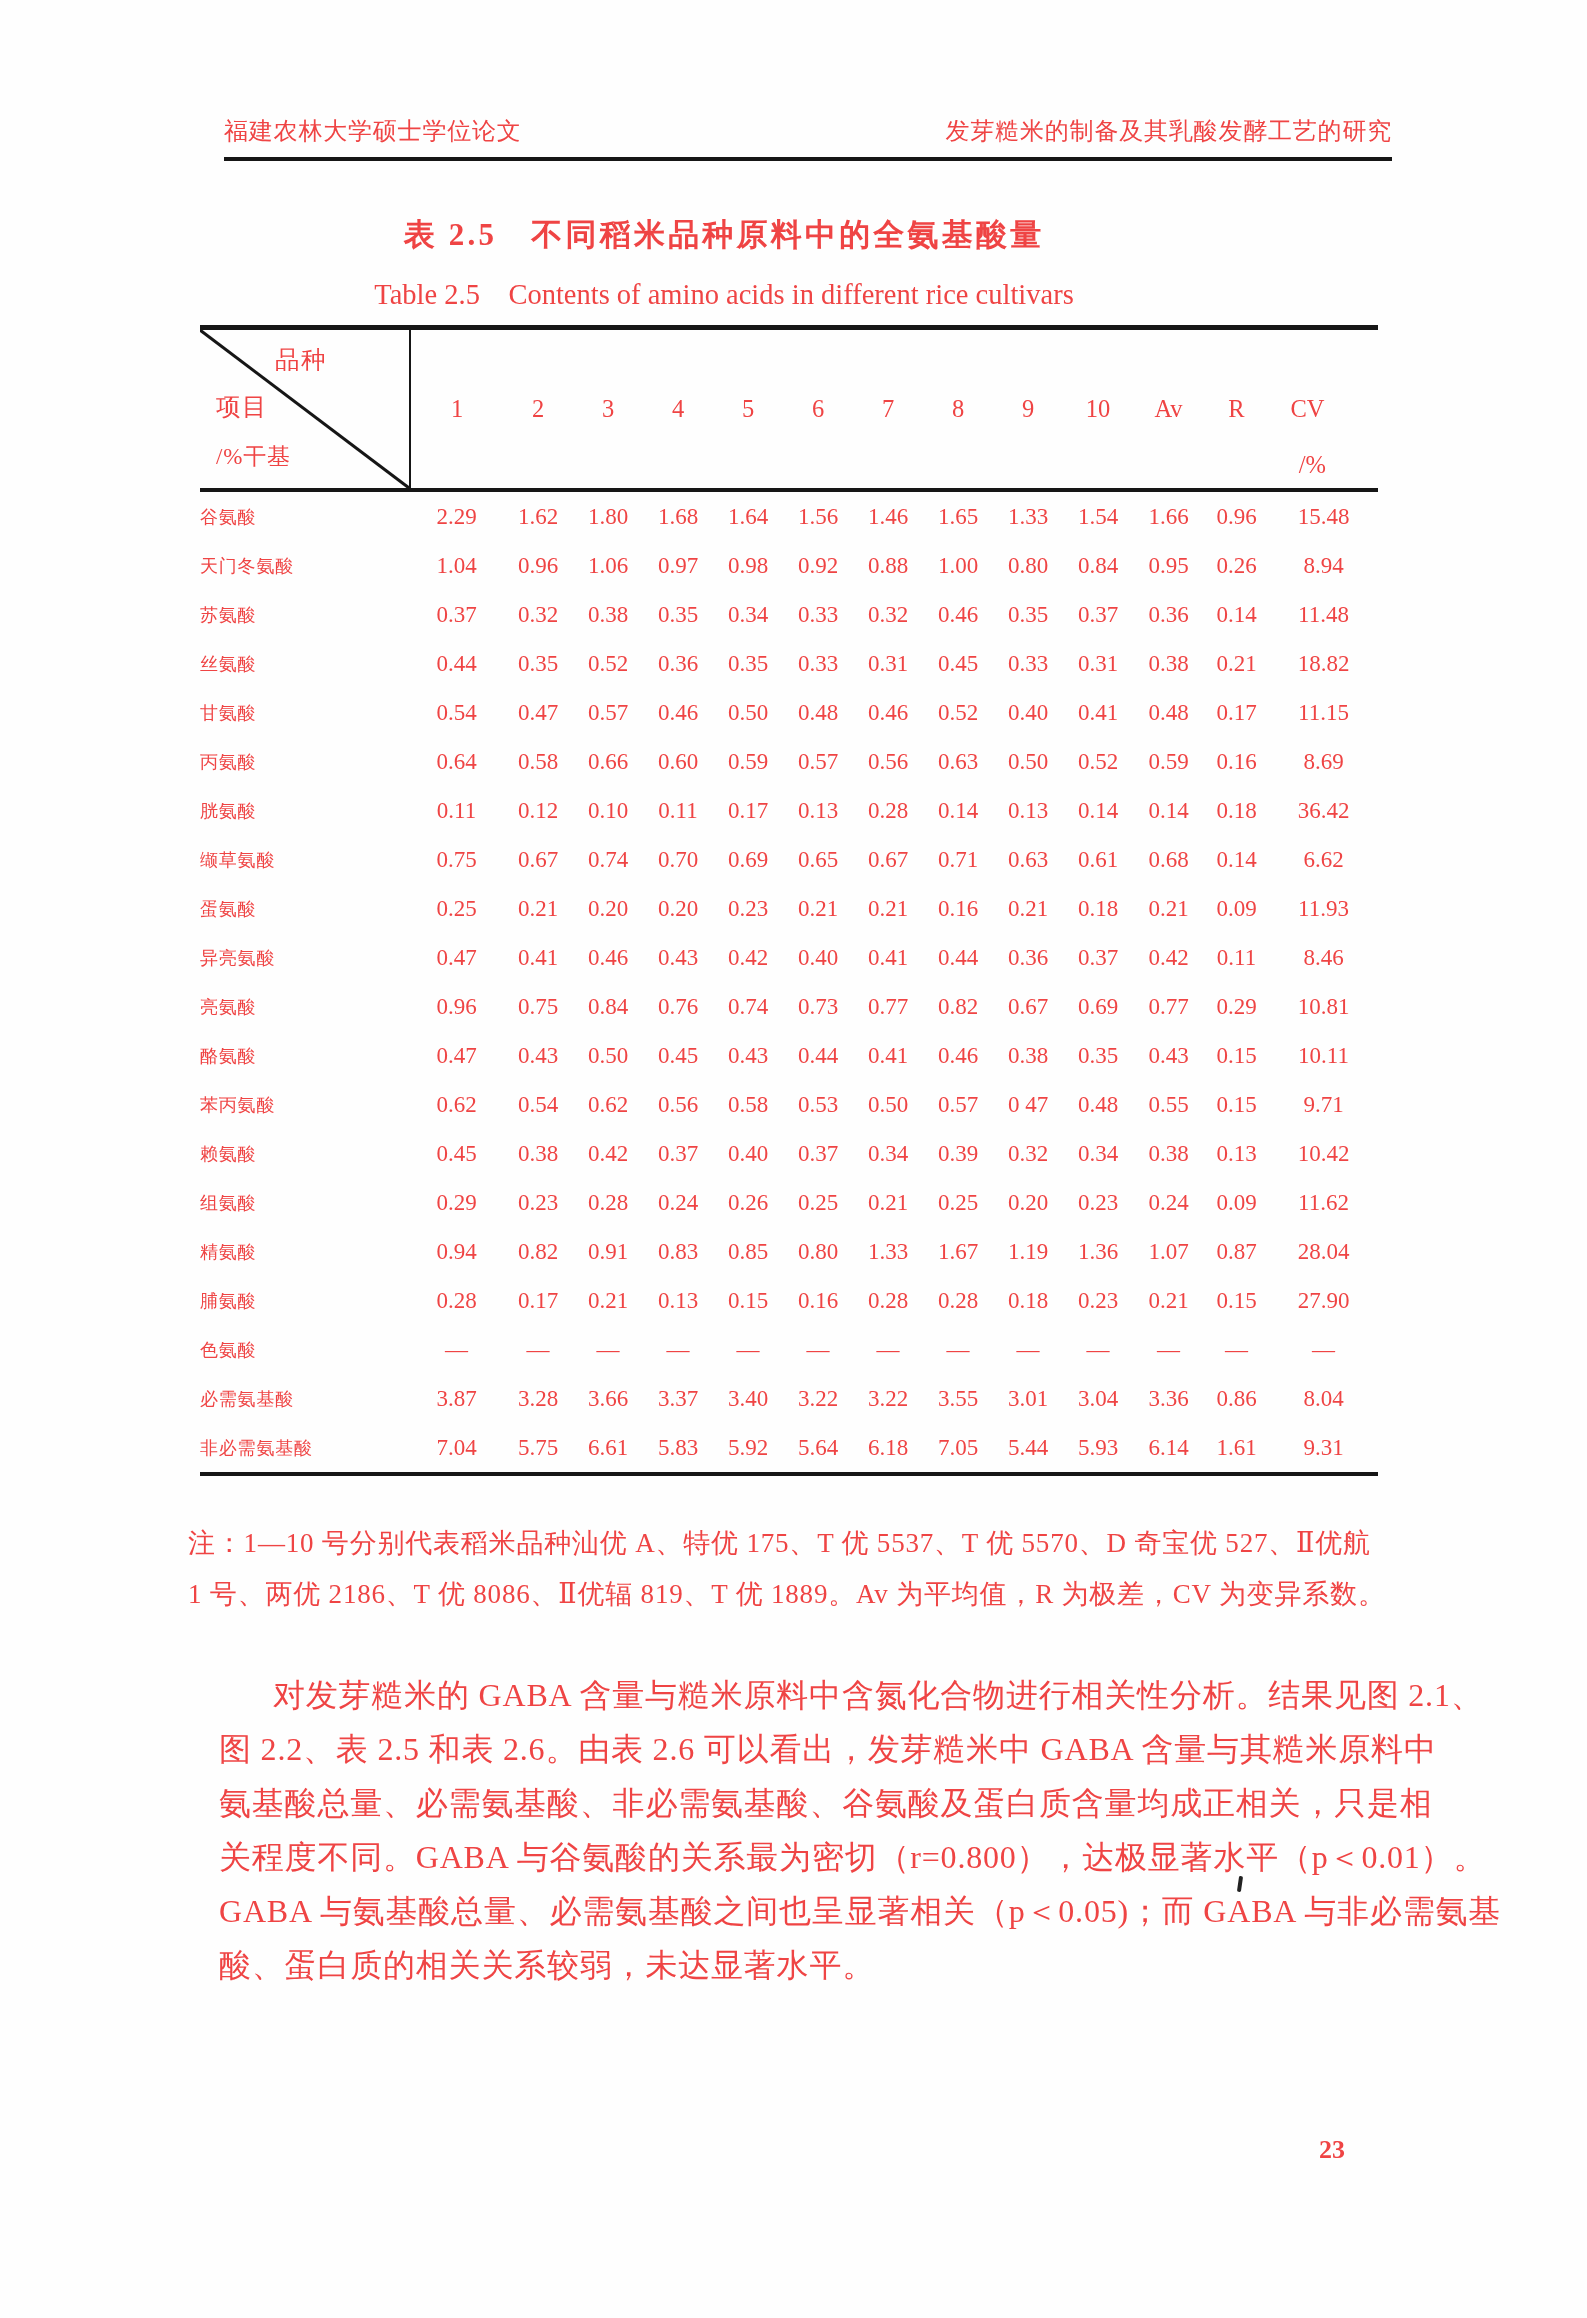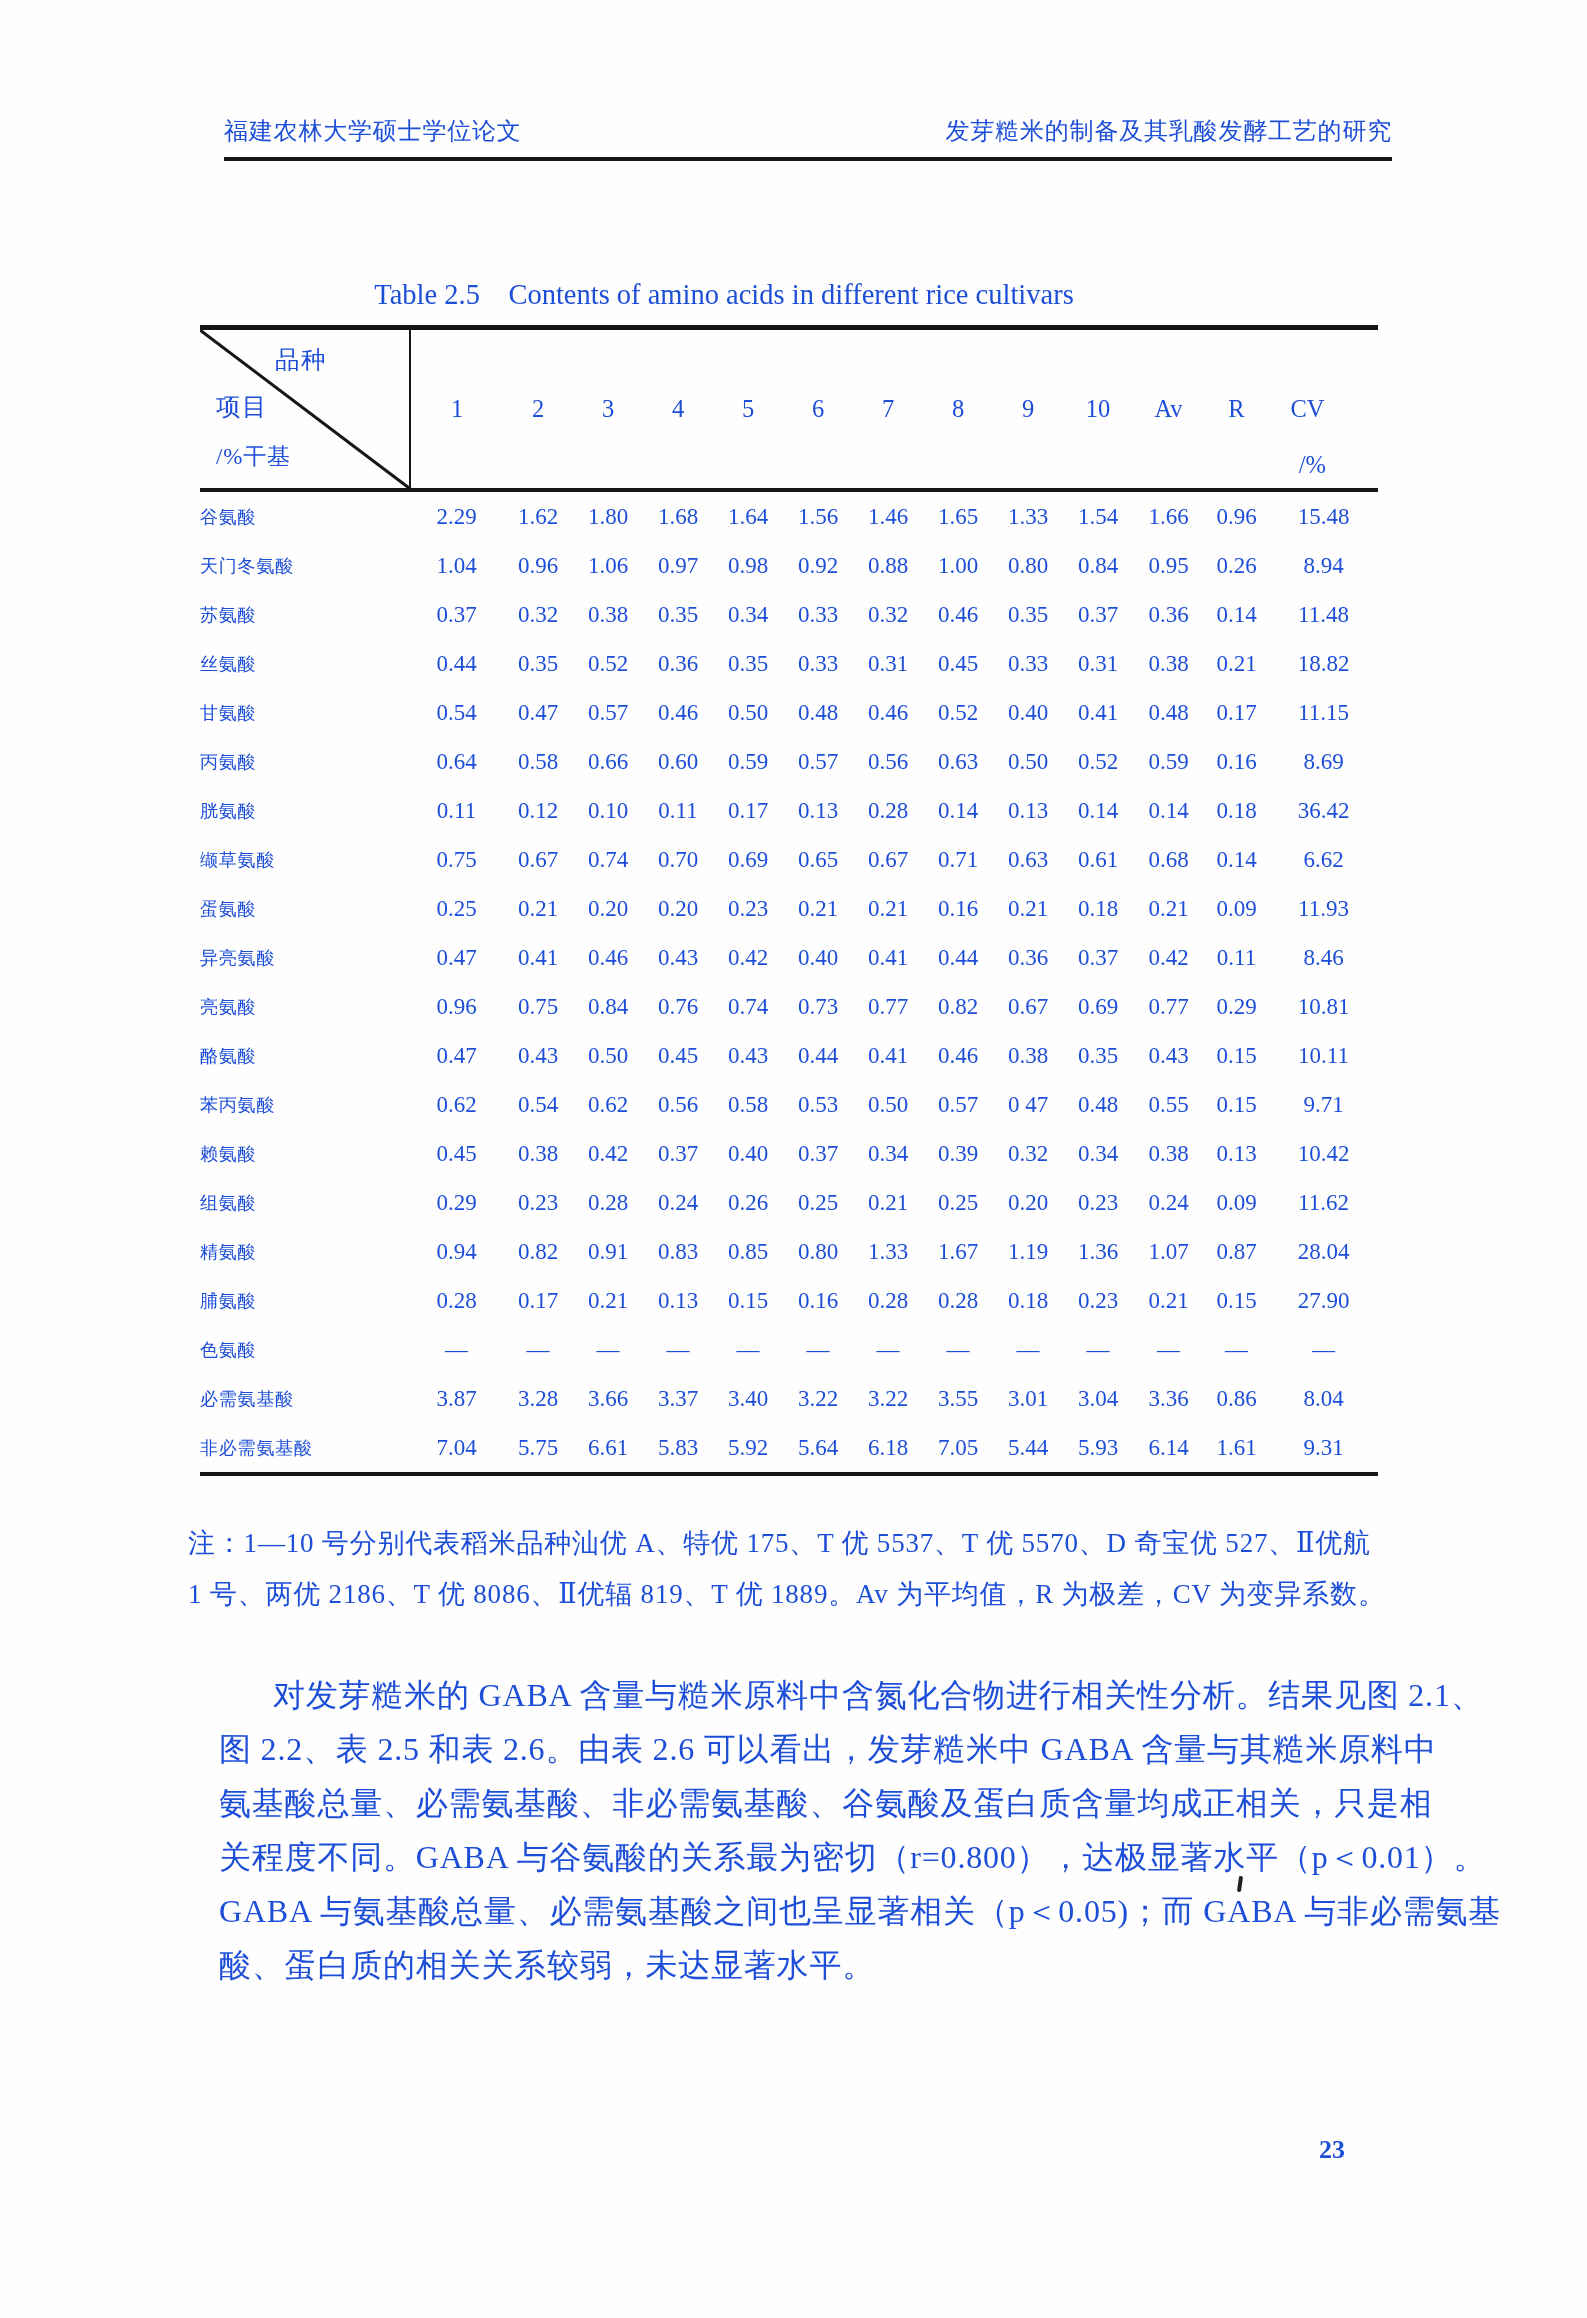--- a/index.html
+++ b/index.html
@@ -1,18 +1,18 @@
 <!DOCTYPE html>
 <html style="font-size:12.7px"><head>
 <meta charset="utf-8">
 <style>
   html,body { margin:0; padding:0; background:#9a9a9a; }
   .page {
     position:relative; width:1588px; height:2319px; margin:0 auto;
-    background:#fefefe; color:#1d4ed8; overflow:hidden;
+    background:#fefefe; color:#ef4444; overflow:hidden;
     font-family:"Liberation Serif","DejaVu Serif",serif;
   }
 
   
   .scan-header {
     position:absolute; left:224px; top:115px; width:1168px;
     display:flex; justify-content:space-between; align-items:flex-end;
     font-size:24px; padding-bottom:9.5px; border-bottom:4.7px solid #161616;
     letter-spacing:0.8px; white-space:pre;
   }
@@ -78,20 +78,21 @@
 </head>
 <body>
 
 <div class="page">
 
   <div class="scan-header">
     <span>福建农林大学硕士学位论文</span>
     <span>发芽糙米的制备及其乳酸发酵工艺的研究</span>
   </div>
 
+  <div class="title-cn">表 2.5　不同稻米品种原料中的全氨基酸量</div>
   <div class="title-en">Table 2.5　Contents of amino acids in different rice cultivars</div>
 
   <table class="amino">
     <colgroup>
       <col style="width:210px">
         <col style="width:93px">
         <col style="width:70px">
         <col style="width:70px">
       <col style="width:70px">
         <col style="width:70px">

